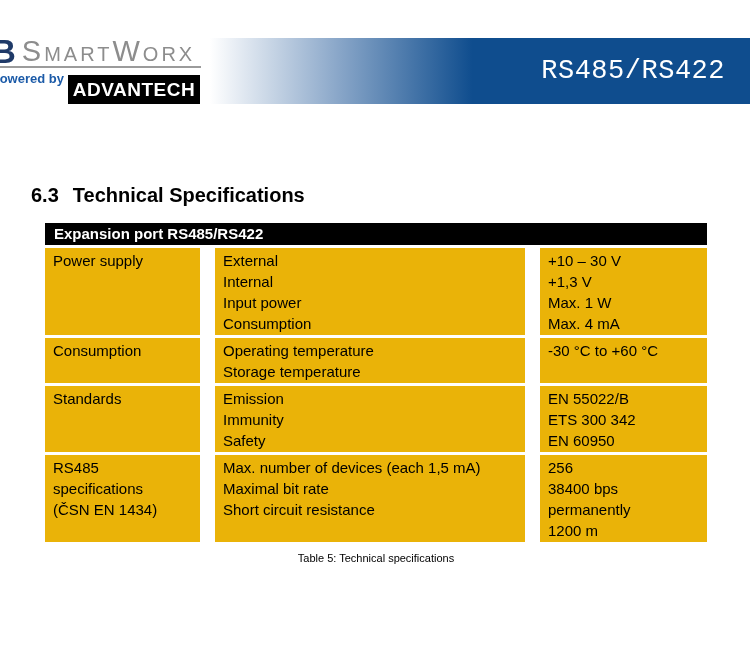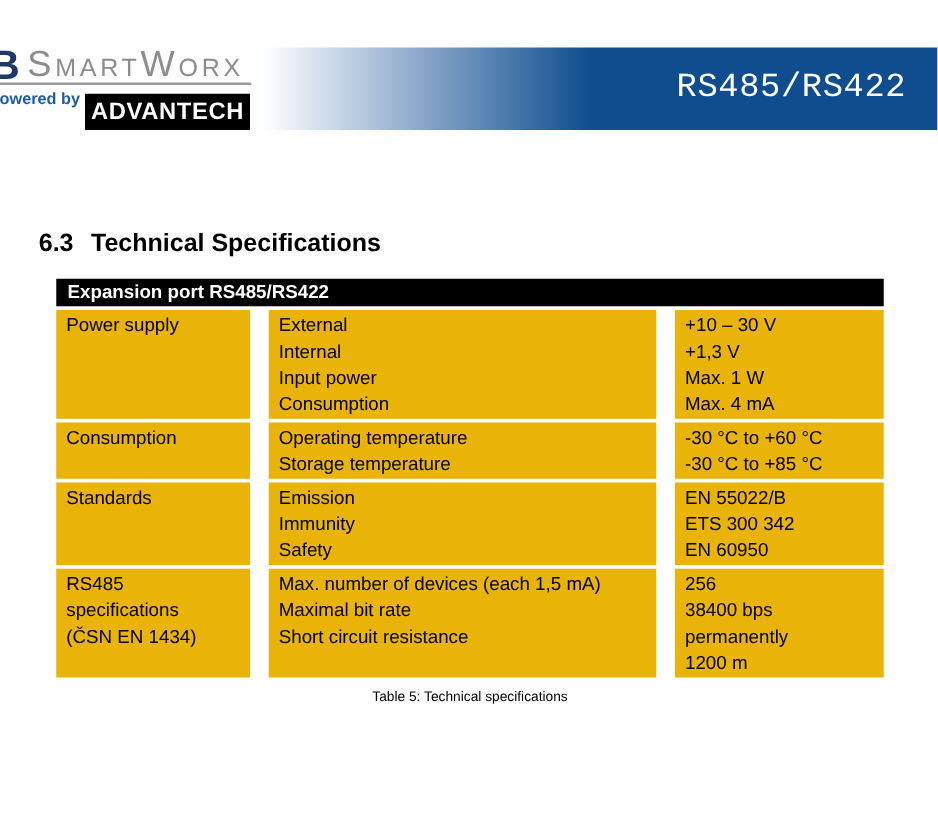--- a/index.html
+++ b/index.html
@@ -175,21 +175,20 @@
   <div class="t-row">
     <div class="cell c1">
       <div>Consumption</div>
     </div>
     <div class="cell c2">
       <div>Operating temperature</div>
       <div>Storage temperature</div>
     </div>
     <div class="cell c3">
       <div>-30 °C to +60 °C</div>
-      <div>-30 °C to +85 °C</div>
     </div>
   </div>
 
   <div class="t-row">
     <div class="cell c1">
       <div>Standards</div>
     </div>
     <div class="cell c2">
       <div>Emission</div>
       <div>Immunity</div>

